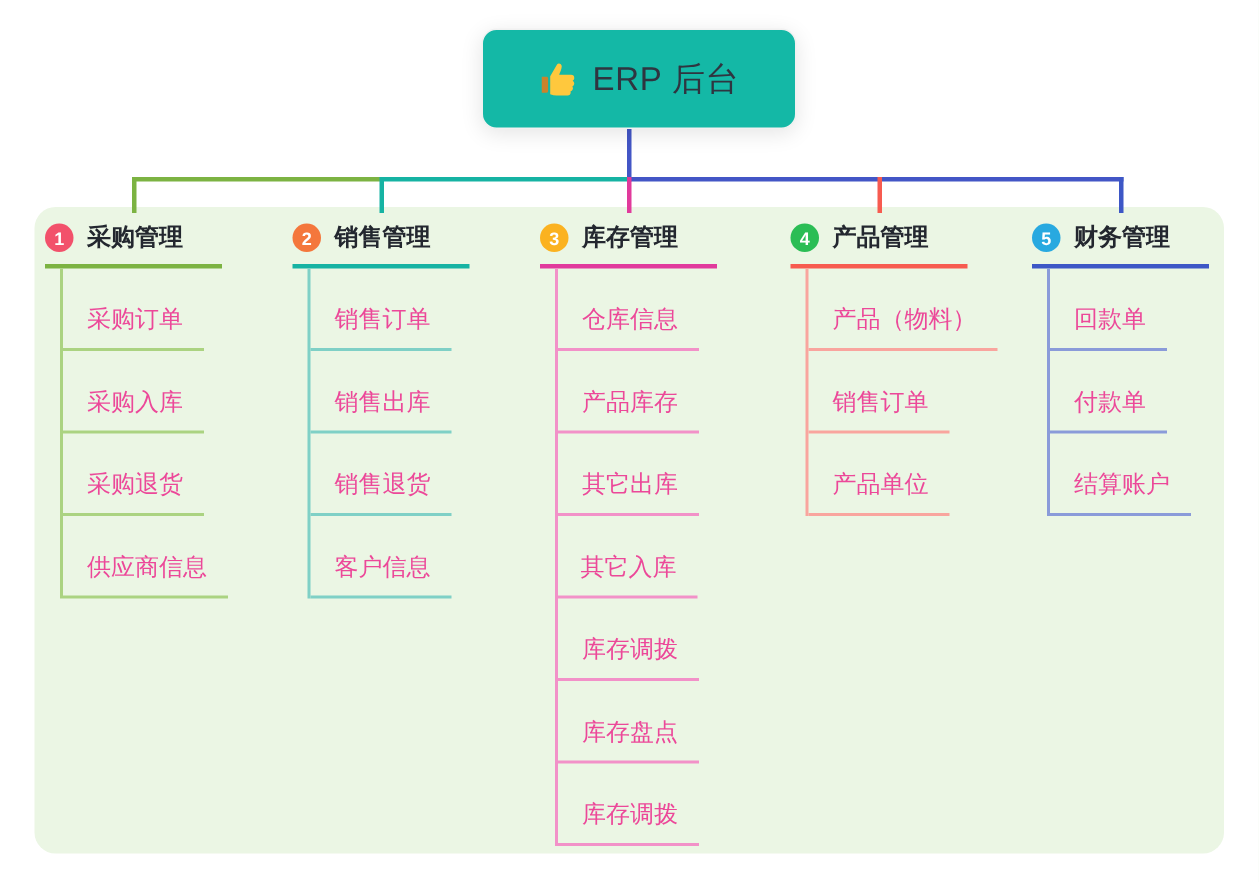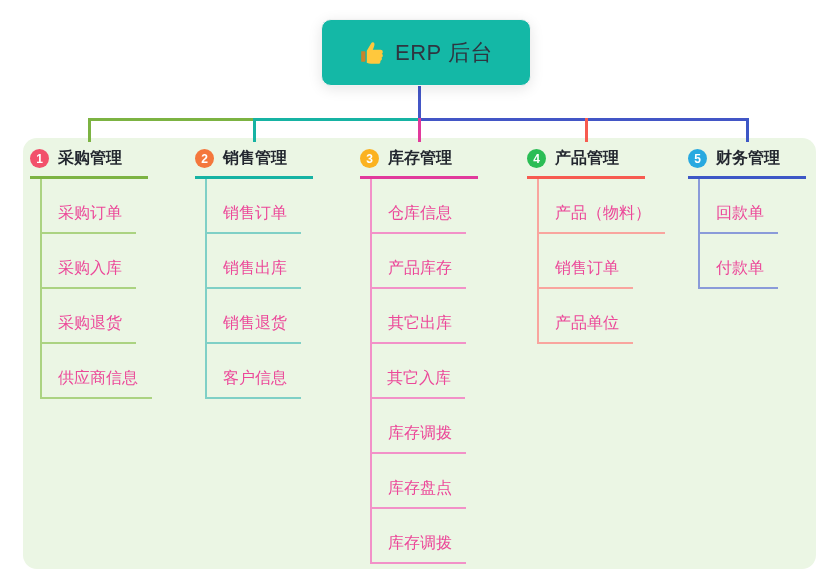--- a/index.html
+++ b/index.html
@@ -151,17 +151,20 @@
           <span class="badge" style="background: rgb(40, 169, 224);">5</span>
           <span class="branch-label">财务管理</span>
         </div>
         <div class="items" style="border-left-color: rgb(138, 155, 217);">
           <div class="item">
             <span class="item-label" style="border-bottom-color: rgb(138, 155, 217);">回款单</span>
           </div>
           <div class="item">
             <span class="item-label" style="border-bottom-color: rgb(138, 155, 217);">付款单</span>
           </div>
+          <div class="item">
+            <span class="item-label" style="border-bottom-color: rgb(138, 155, 217);">结算账户</span>
+          </div>
         </div>
       </div>
     </div>
 
 </div>
 
 </body></html>

